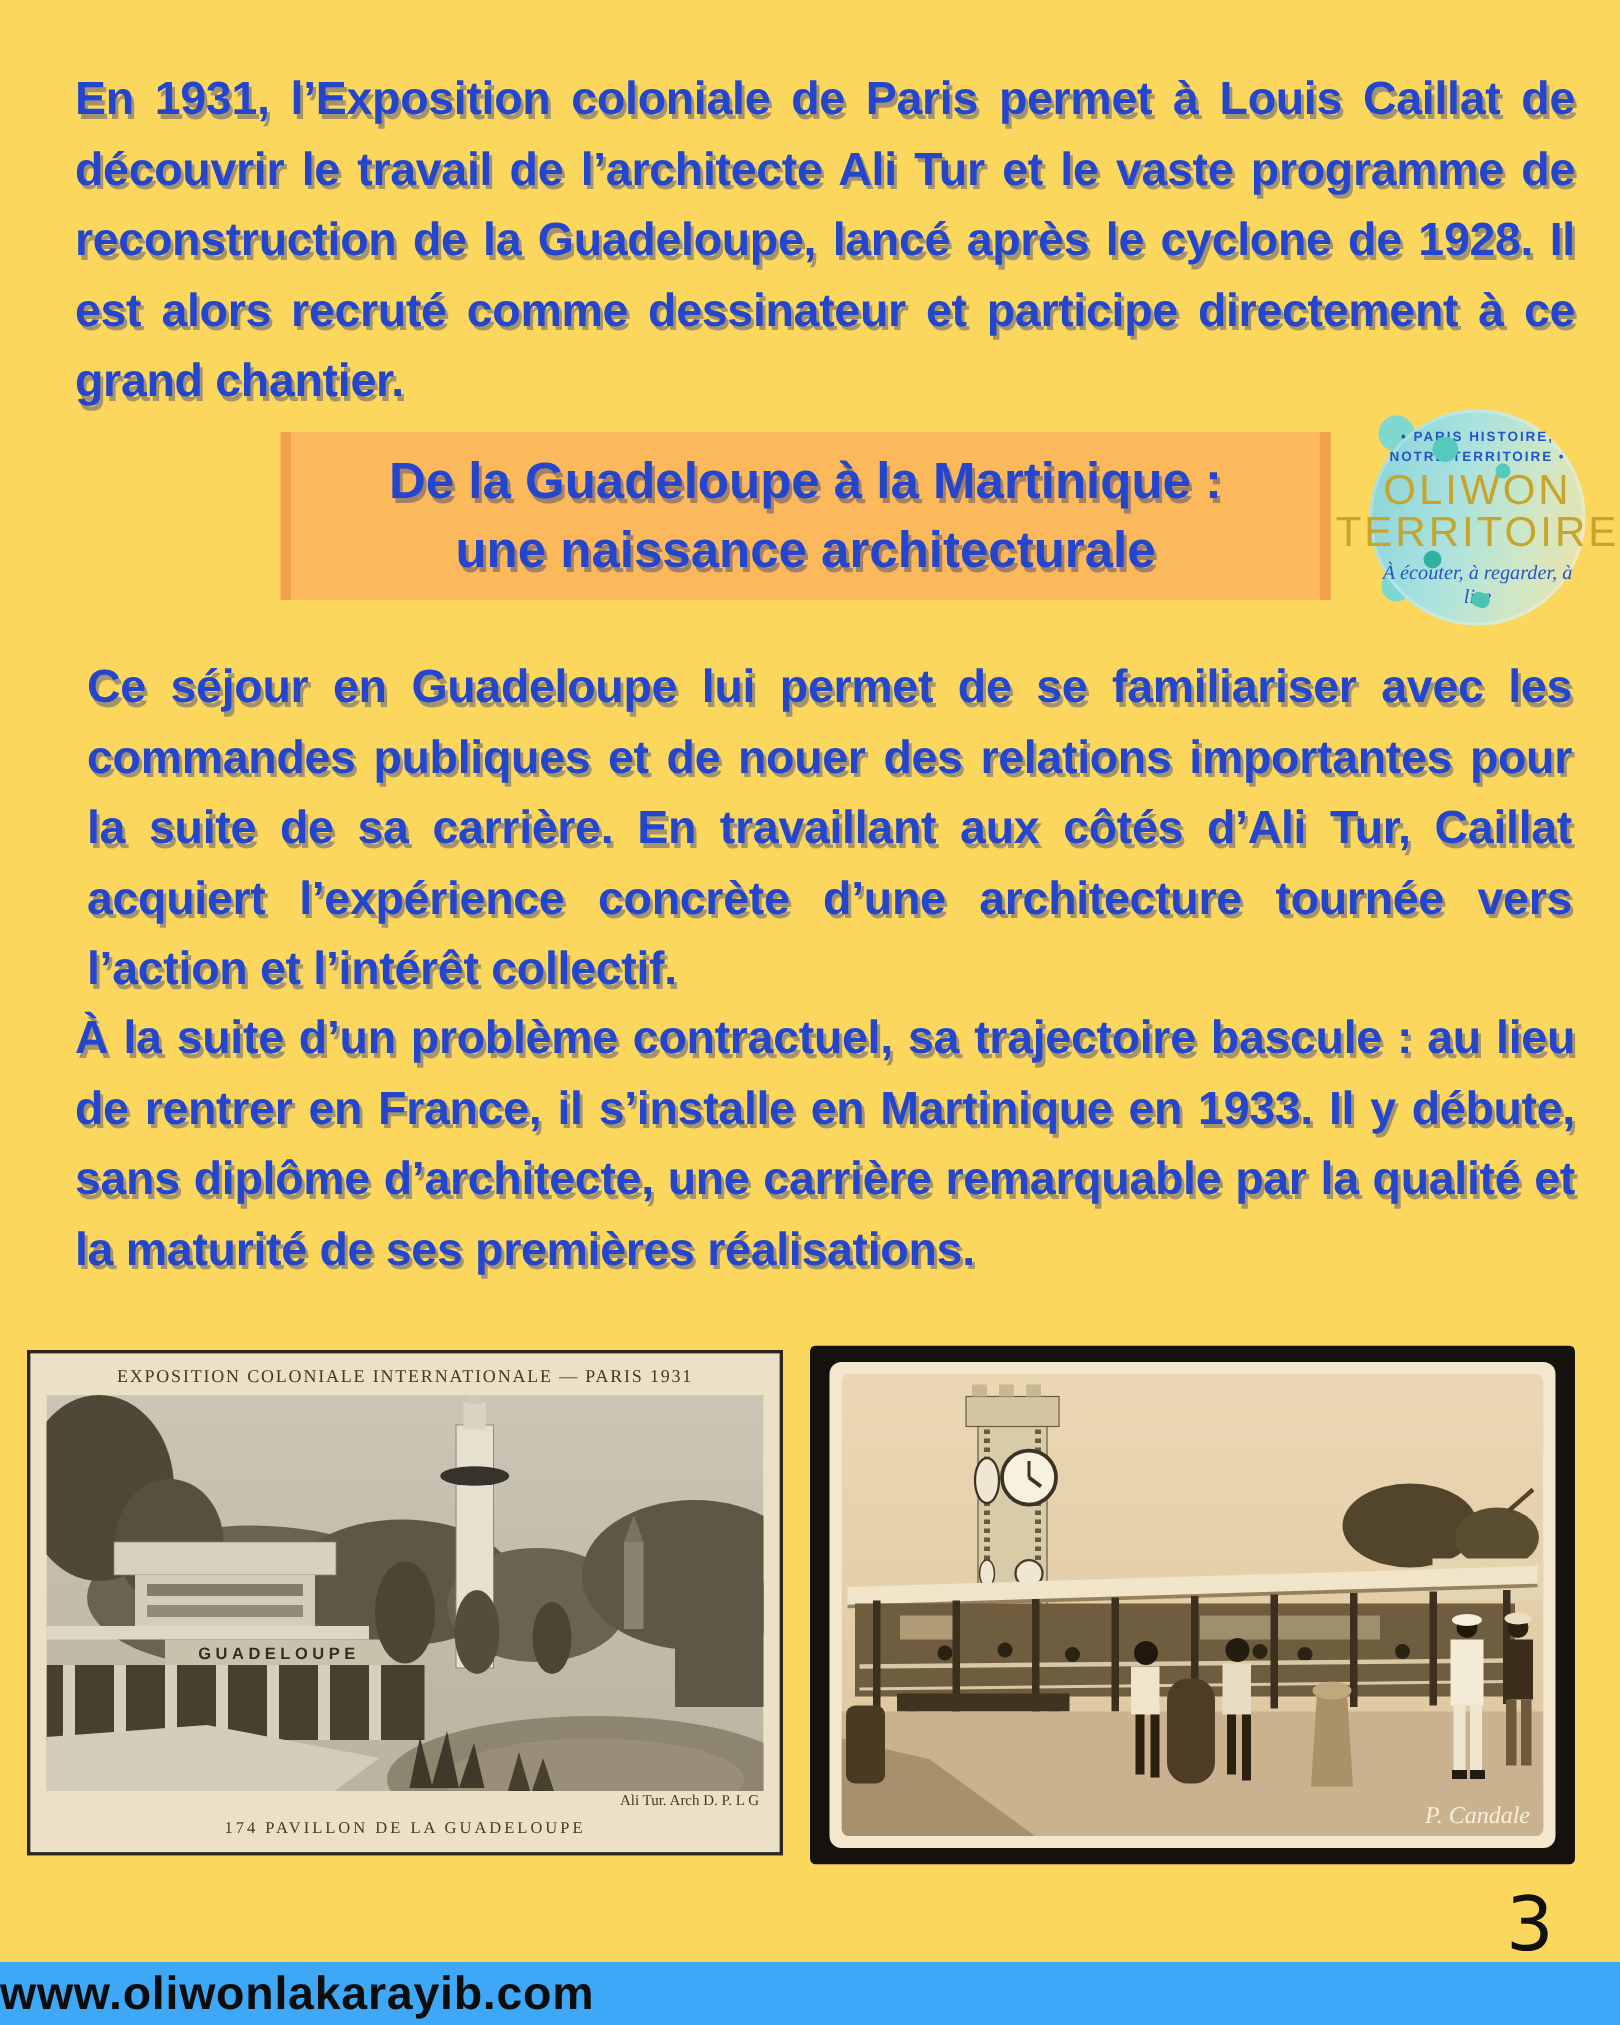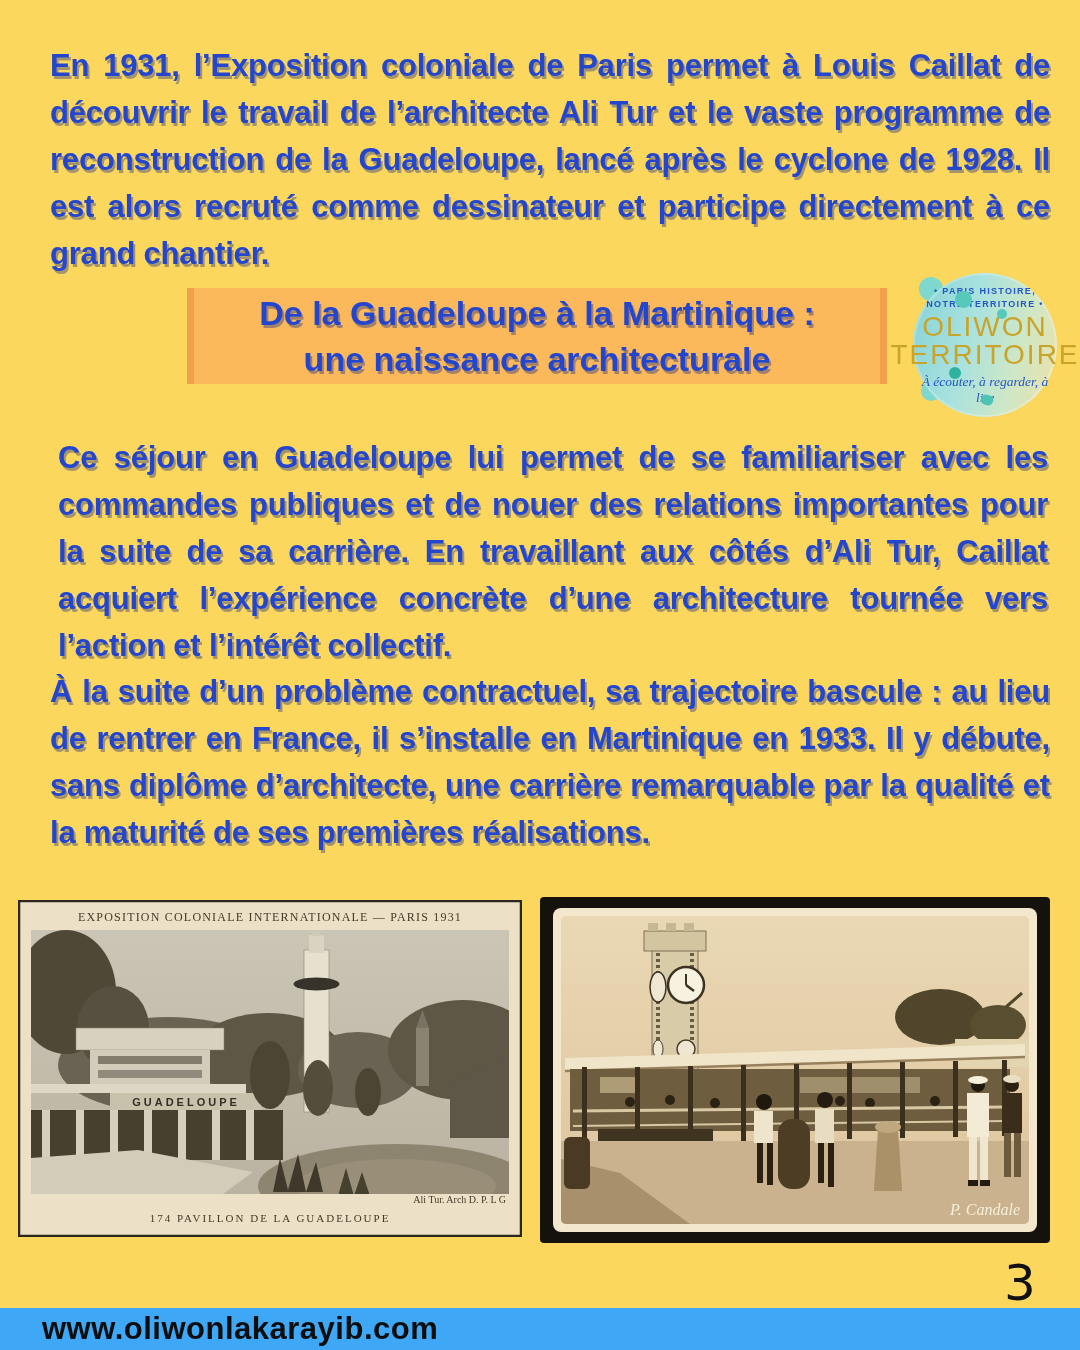--- a/index.html
+++ b/index.html
@@ -3,21 +3,21 @@
 <meta charset="utf-8">
 <style>
   html,body{margin:0;padding:0;}
   .page{position:relative;width:1080px;height:1350px;background:#FCD75E;overflow:hidden;
         font-family:"Liberation Sans",sans-serif;}
   .para{position:absolute;margin:12px;color:#2446CE;font-weight:bold;font-size:31px;line-height:47px;
         text-align:justify;letter-spacing:-0.2px;text-shadow:2px 3px 0 rgba(20,40,130,0.38);}
   .p1{left:38px;top:30px;width:1000px;}
   .p2{left:46px;top:422px;width:990px;}
   .p3{left:38px;top:656px;width:1000px;}
-  .banner{position:absolute;left:187px;top:288px;width:700px;height:96px;background:#FBB95B;
+  .banner{position:absolute;left:187px;top:288px;width:700px;height:112px;background:#FBB95B;
           border-left:7px solid #F2A04C;border-right:7px solid #F2A04C;box-sizing:border-box;
           display:flex;flex-direction:column;justify-content:center;align-items:center;gap:8px;}
   .banner-line{color:#2446CE;font-weight:bold;font-size:34px;line-height:38px;
           text-shadow:2px 3px 0 rgba(20,40,130,0.38);}
   
   .logo{position:absolute;left:903px;top:263px;width:164px;height:164px;}
   .logo-circle{position:absolute;left:10px;top:10px;right:10px;bottom:10px;border-radius:50%;
         background:linear-gradient(105deg,#85d2d8 0%,#a9e2de 40%,#cfe7c6 70%,#efe2a6 100%);
         box-shadow:0 0 0 2px rgba(255,255,255,0.25) inset;
         display:flex;flex-direction:column;align-items:center;justify-content:center;text-align:center;}
@@ -35,21 +35,21 @@
   
   .photo-left{position:absolute;left:18px;top:900px;width:504px;height:337px;}
   .photo-right{position:absolute;left:540px;top:897px;width:510px;height:346px;}
   .cap{position:absolute;margin:0;font-weight:bold;color:#131313;font-size:19px;line-height:30px;}
   .cap-left{left:28px;top:1241px;width:510px;text-align:left;}
   .cap-right{left:548px;top:1236px;width:500px;text-align:center;font-size:20px;}
   .page-num{position:absolute;left:1004px;top:1254px;font-size:50px;font-weight:400;color:#111;
             font-family:"DejaVu Sans",sans-serif;}
   .footer{position:absolute;left:0;bottom:0;width:1080px;height:42px;background:#3EA8F7;
           display:flex;align-items:center;}
-  .footer-url{margin-left:42px;font-size:31px;font-weight:bold;color:#0d0d0d;letter-spacing:0.5px;}
+  .footer-url{font-size:31px;font-weight:bold;color:#0d0d0d;letter-spacing:0.5px;}
 </style>
 </head>
 <body>
 
 <div class="page">
 
   <p class="para p1">En 1931, l’Exposition coloniale de Paris permet à Louis Caillat de découvrir le travail de l’architecte Ali Tur et le vaste programme de reconstruction de la Guadeloupe, lancé après le cyclone de 1928. Il est alors recruté comme dessinateur et participe directement à ce grand chantier.</p>
 
   <div class="banner">
     <div class="banner-line">De la Guadeloupe à la Martinique :</div>

